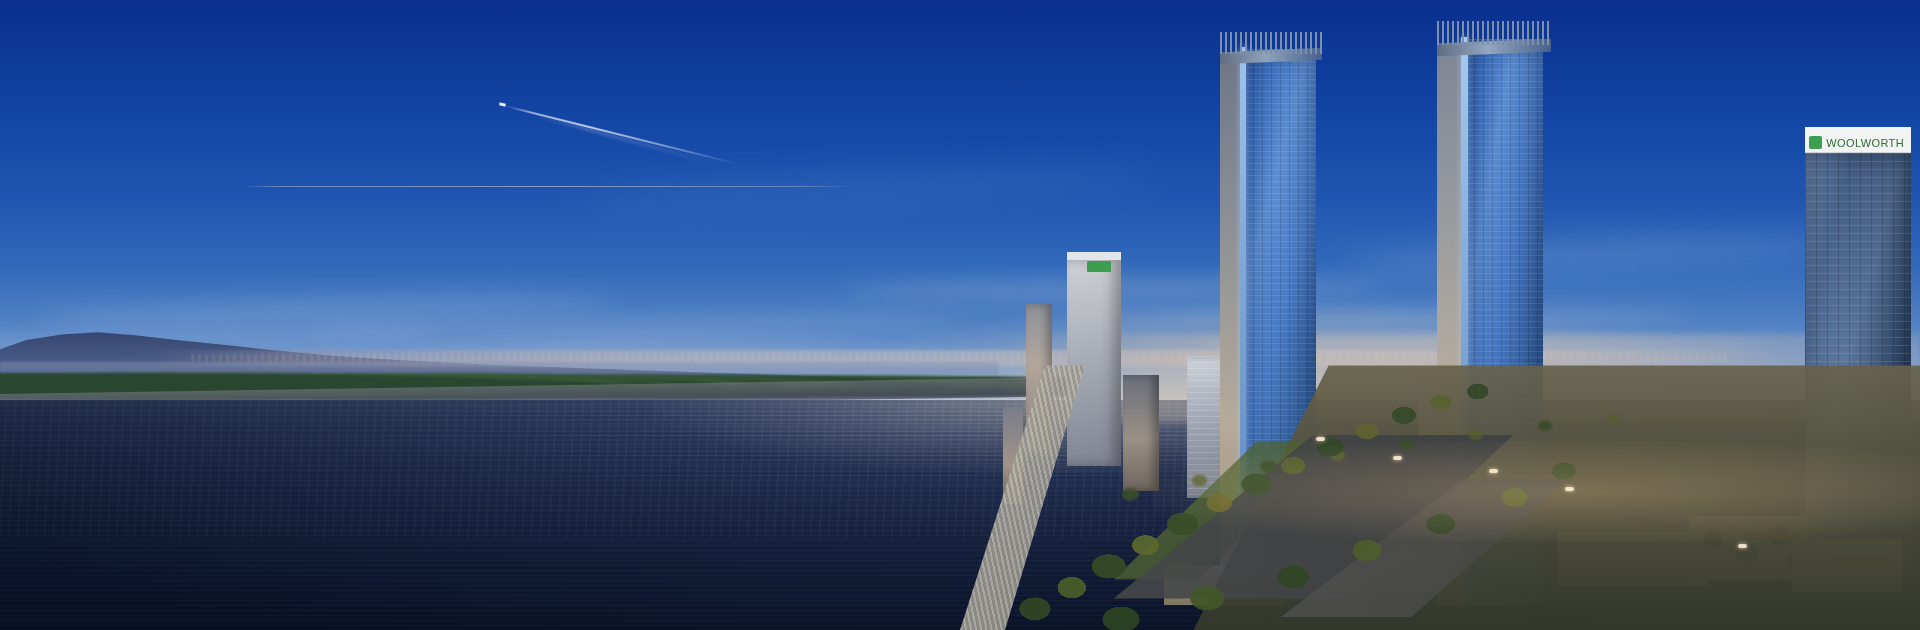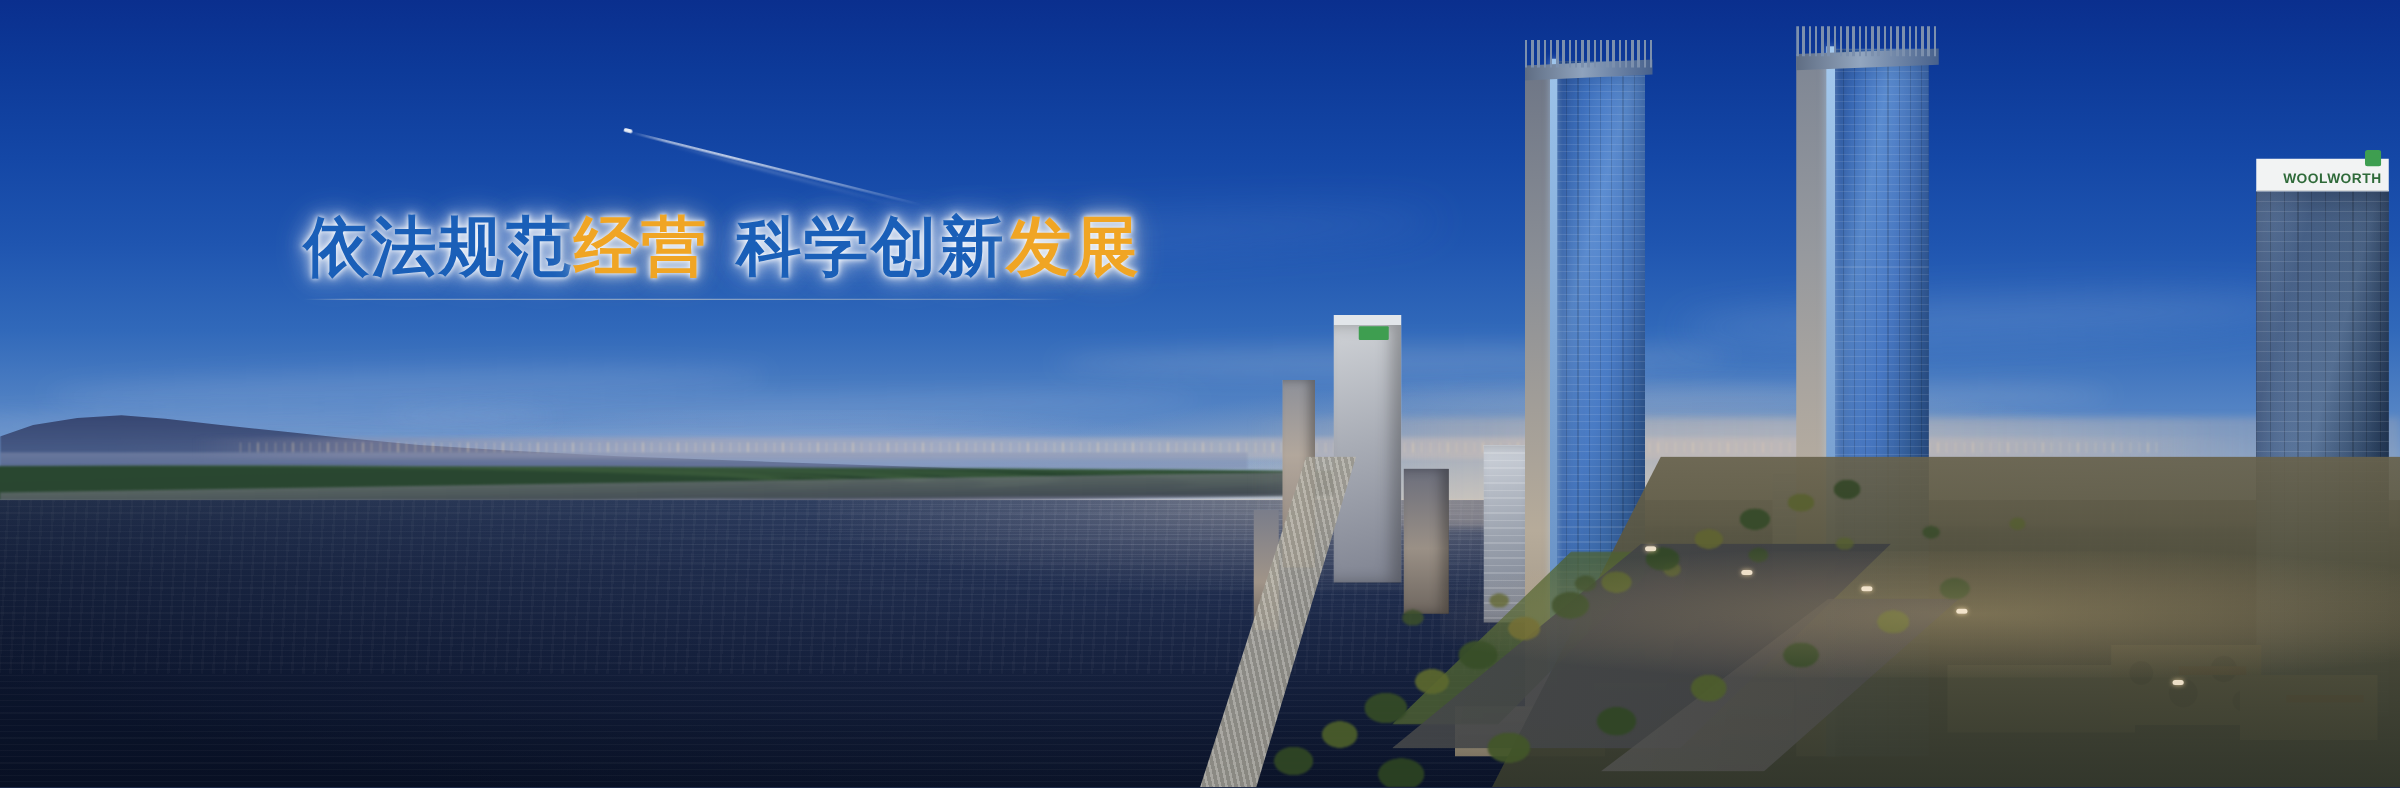--- a/index.html
+++ b/index.html
@@ -358,24 +358,24 @@
     background:
       repeating-linear-gradient(to bottom, rgba(255,255,255,.11) 0 1px, rgba(0,0,0,0) 1px 8px),
       repeating-linear-gradient(to right, rgba(0,0,0,.17) 0 1px, rgba(0,0,0,0) 1px 11px);
   }
   .woolw-top {
     position:absolute; right:1.0%; bottom:calc(9% + 420px); width:106px; height:26px;
     background:#f2f3f3; border-bottom:1px solid #d2d5d7;
   }
   .woolw-sign {
     position:absolute; right:1.6%; bottom:calc(9% + 424px);
-    display:flex; align-items:flex-end; gap:4px;
+    display:flex; align-items:center; gap:4px;
     font-size:11px; letter-spacing:.4px; color:#2f6a39;
-    font-family:"Liberation Sans", sans-serif; font-weight:700;
-    white-space:nowrap; overflow:hidden; width:96px;flex-direction:column;
+    font-family:"Liberation Sans", sans-serif; font-weight:400;
+    white-space:nowrap; overflow:hidden; width:96px;
   }
   .woolw-logo { width:13px; height:13px; background:#3e9e50; border-radius:2px; flex:0 0 auto; }
   .woolw-skew {
     position:absolute; right:1.0%; bottom:9%; width:106px; height:420px;
     background:linear-gradient(to right, rgba(255,255,255,.10), rgba(0,0,0,.25));
   }
 
   
   .podium1 { right:12%; bottom:8%; width:120px; height:64px;
              background:linear-gradient(to bottom,#c9b486,#a18f67); }
@@ -645,19 +645,16 @@
   <div class="trees"></div>
   <div class="warm-ground"></div>
 
   <div class="car" style="right:18%;  bottom:22%;"></div>
   <div class="car" style="right:22%;  bottom:25%;"></div>
   <div class="car" style="right:27%;  bottom:27%;"></div>
   <div class="car" style="right:9%;   bottom:13%;"></div>
   <div class="car" style="right:31%;  bottom:30%;"></div>
 
   <div class="text-block">
-    <div class="headline">
-      <span>依法规范</span><span class="hl-orange">经营</span><span class="hl-gap"></span><span>科学创新</span><span class="hl-orange">发展</span>
-    </div>
     <div class="divider"></div>
   </div>
 
 </div>
 
 </body></html>

